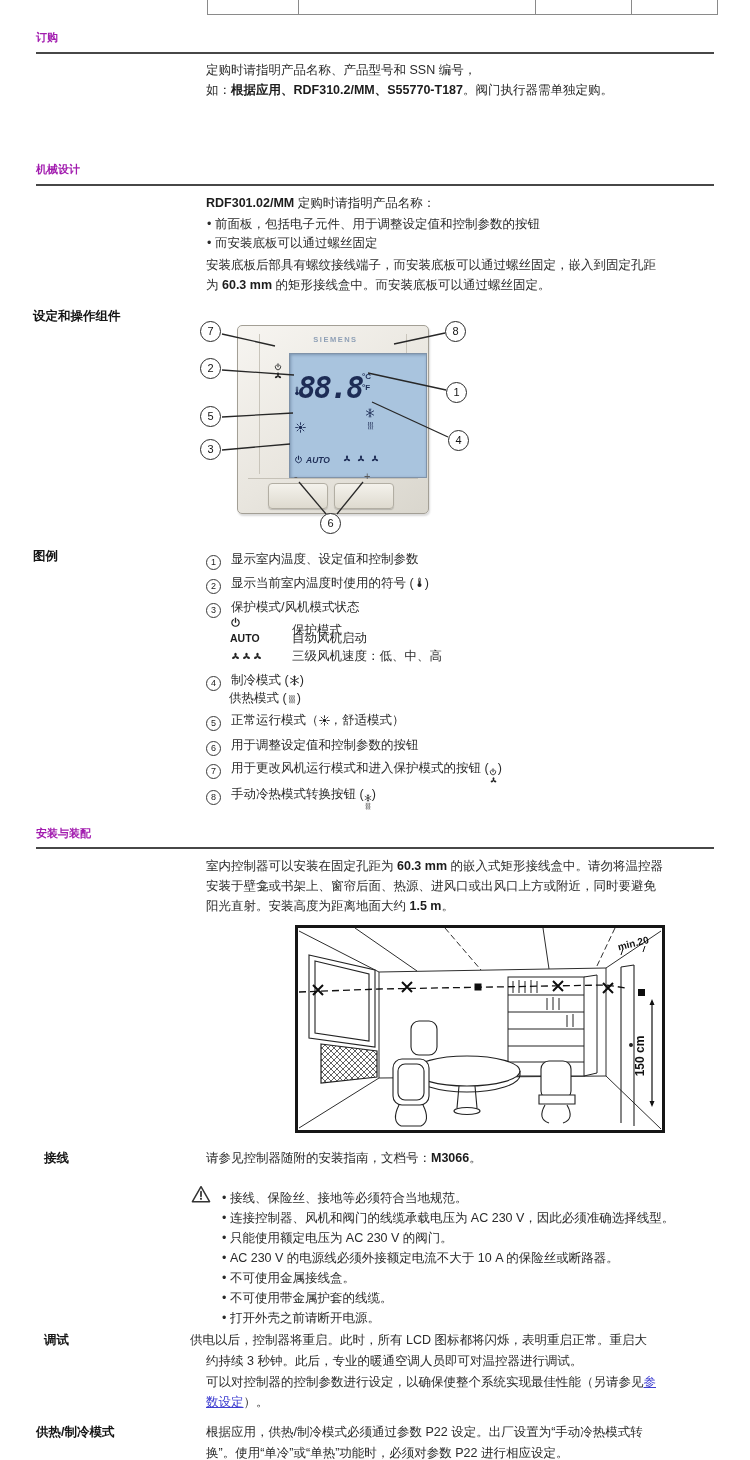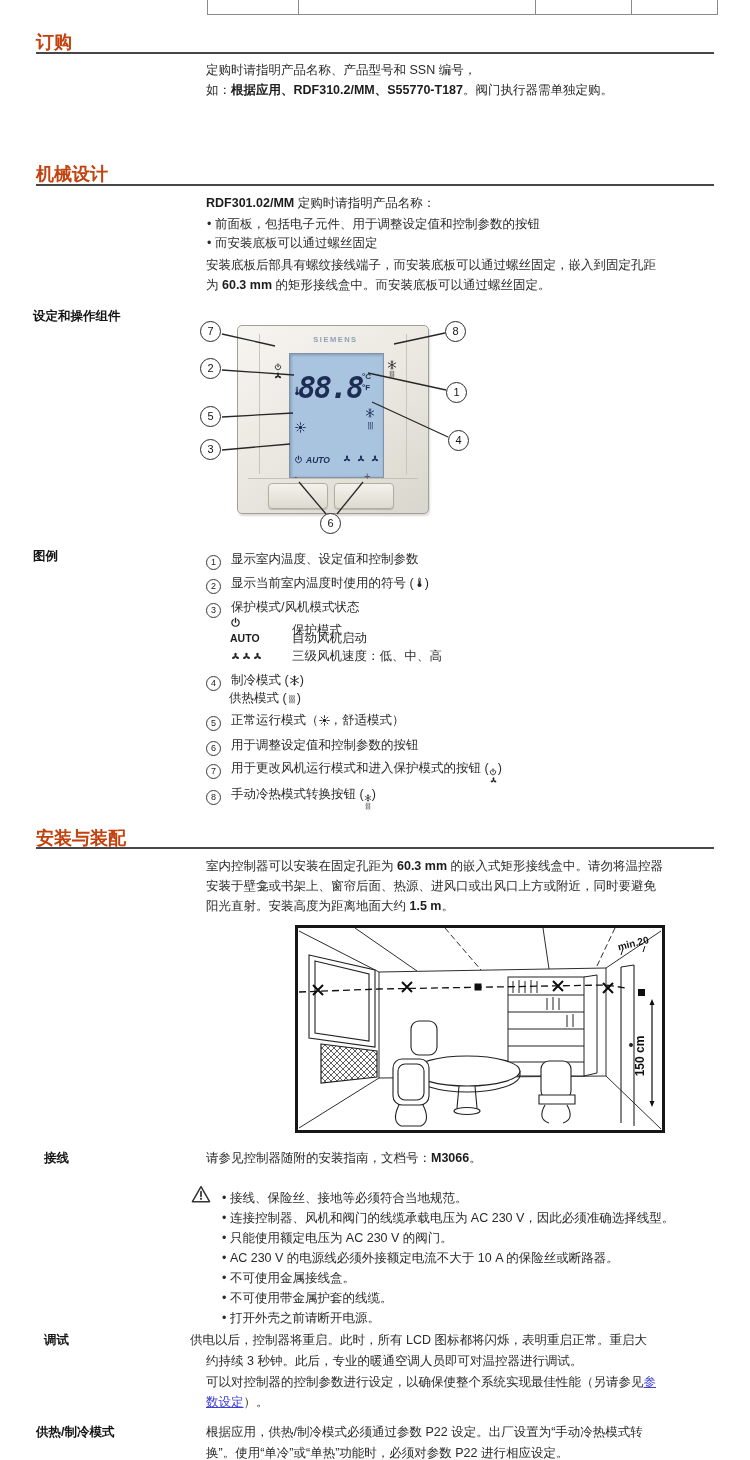--- a/index.html
+++ b/index.html
@@ -3,21 +3,21 @@
 <meta charset="utf-8">
 <style>
   html,body{margin:0;padding:0;}
   body{
     width:750px;height:1460px;position:relative;background:#ffffff;
     font-family:"Liberation Sans","DejaVu Sans",sans-serif;
     color:#2a2a2a;overflow:hidden;
   }
   .tl{position:absolute;font-size:12.5px;line-height:1.3;white-space:nowrap;color:#2a2a2a;}
   .b{font-weight:bold;color:#1c1c1c;}
-  .hd{position:absolute;font-size:18px;font-weight:bold;color:#c2410c;white-space:nowrap;}
+  .hd{position:absolute;font-size:11px;font-weight:bold;color:#a21caf;white-space:nowrap;}
   .side{position:absolute;font-size:12.5px;font-weight:bold;color:#141414;white-space:nowrap;}
   .rule{position:absolute;left:36px;width:678px;height:2px;background:#474747;}
   .cnum{
     display:inline-block;width:13px;height:13px;border:1px solid #3a3a3a;border-radius:50%;
     font-size:9px;line-height:13px;text-align:center;color:#222;vertical-align:-2px;margin-right:10px;
   }
   .lnk{color:#3d3dd0;text-decoration:underline;cursor:pointer;}
   .ic{display:inline-block;vertical-align:-2px;color:#222;}
   .stack{display:inline-flex;flex-direction:column;align-items:center;vertical-align:-4px;gap:0px;}
   
@@ -27,21 +27,21 @@
   .frag .cell:last-child{border-right:none;}
   
   .devwrap{position:absolute;left:195px;top:305px;width:290px;height:245px;}
   .device{position:absolute;left:42px;top:20px;width:190px;height:187px;border-radius:5px;
           background:linear-gradient(145deg,#f7f5f1 0%,#e9e6df 55%,#d9d6cd 100%);
           border:1px solid #a39f95;box-shadow:1px 2px 2px rgba(0,0,0,.15);}
   .seam{position:absolute;top:8px;width:1px;height:140px;background:#c9c5bb;}
   .brand{position:absolute;left:51px;top:9px;width:93px;text-align:center;font-size:7.5px;
          font-weight:bold;letter-spacing:1.5px;color:#8fa0b6;}
   .lcd{position:absolute;left:51px;top:27px;width:93px;height:123px;background:#a9c4de;
-       border:1px solid #8093a9;box-shadow:inset 1px 1px 3px rgba(40,60,90,.35);}
+       border:1px solid #8093a9;box-shadow:inset 1px 1px 3px rgba(40,60,90,.35);padding-left:43px;}
   .digits{position:absolute;left:8px;top:16px;font-family:"DejaVu Sans Mono",monospace;
           font-weight:bold;font-style:italic;font-size:30px;letter-spacing:-2px;color:#1d2c55;}
   .unit{position:absolute;left:72px;font-size:8px;font-weight:bold;color:#1d2c55;}
   .lcdic{position:absolute;color:#1d2c55;}
   .autolbl{position:absolute;left:16px;top:101px;font-size:8.5px;font-weight:bold;color:#1d2c55;font-style:italic;}
   .caseic{position:absolute;color:#8a8a86;}
   .btn{position:absolute;width:58px;height:24px;border-radius:4px;border:1px solid #b2aea3;
        background:linear-gradient(180deg,#f4f2ec,#dedacf);box-shadow:0 1px 1px rgba(0,0,0,.18);}
   .pm{position:absolute;font-size:11px;color:#5a5a5a;}
   .callout{position:absolute;width:19px;height:19px;border:1.5px solid #2a2a2a;border-radius:50%;

